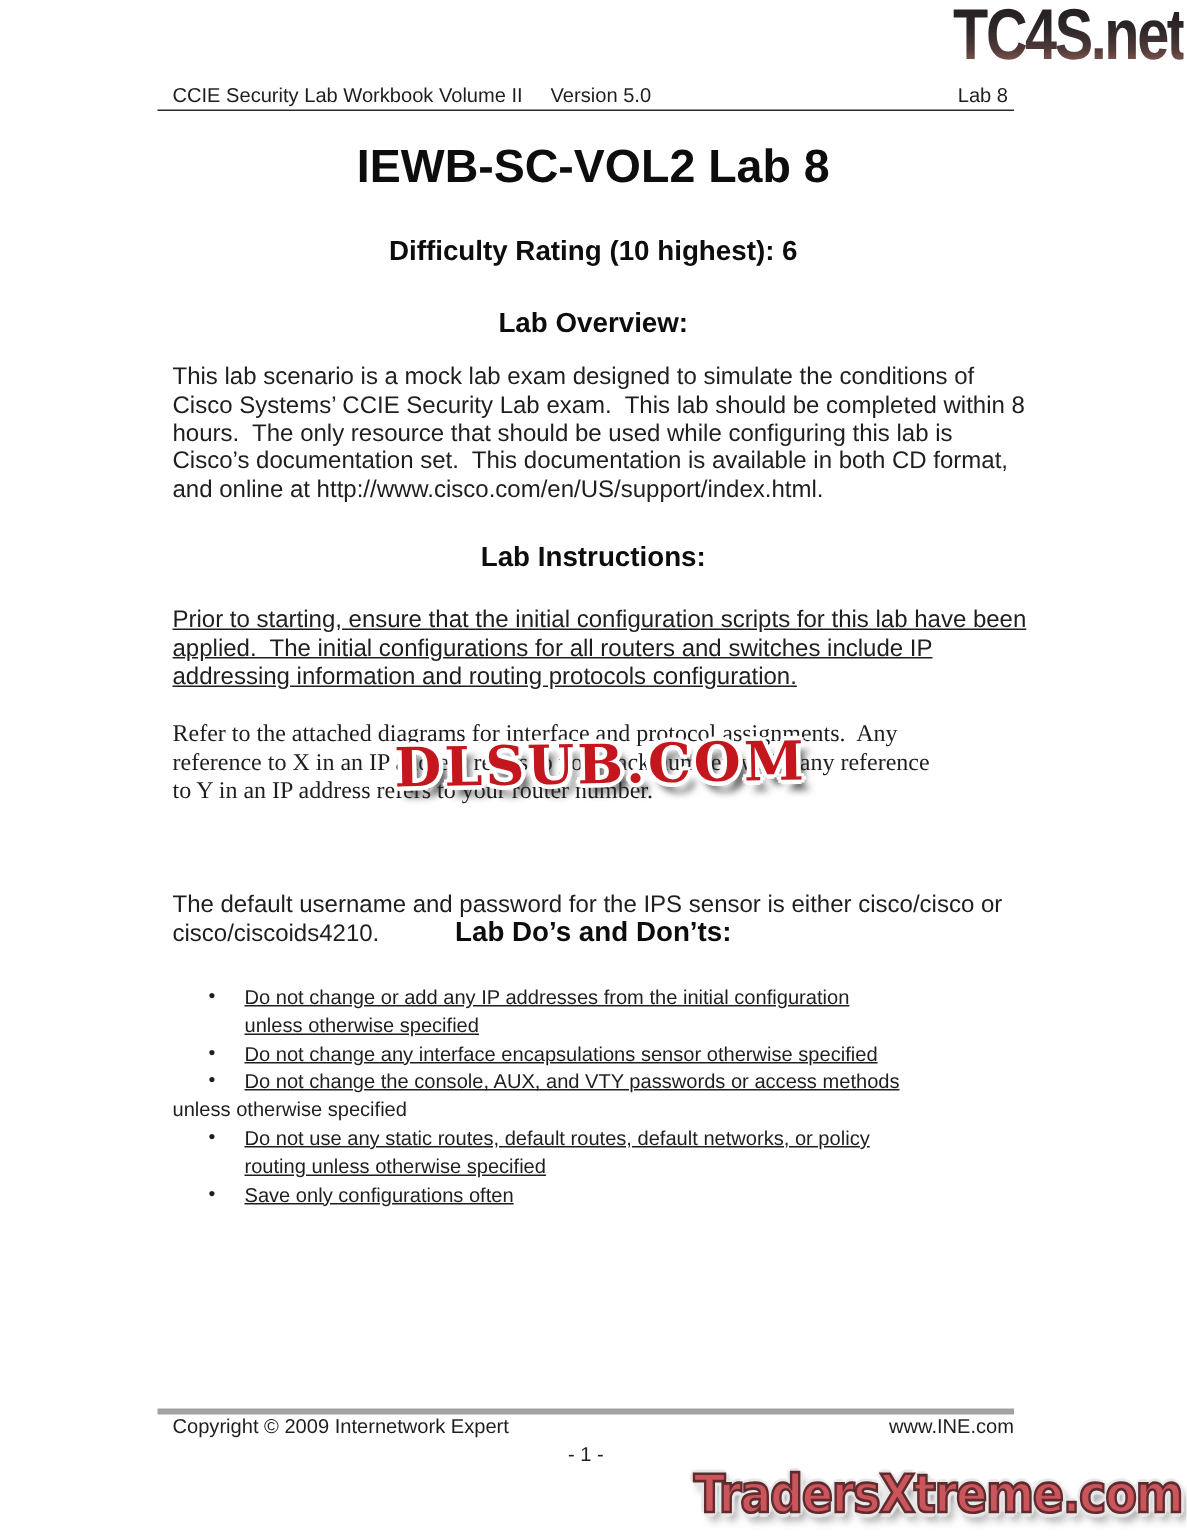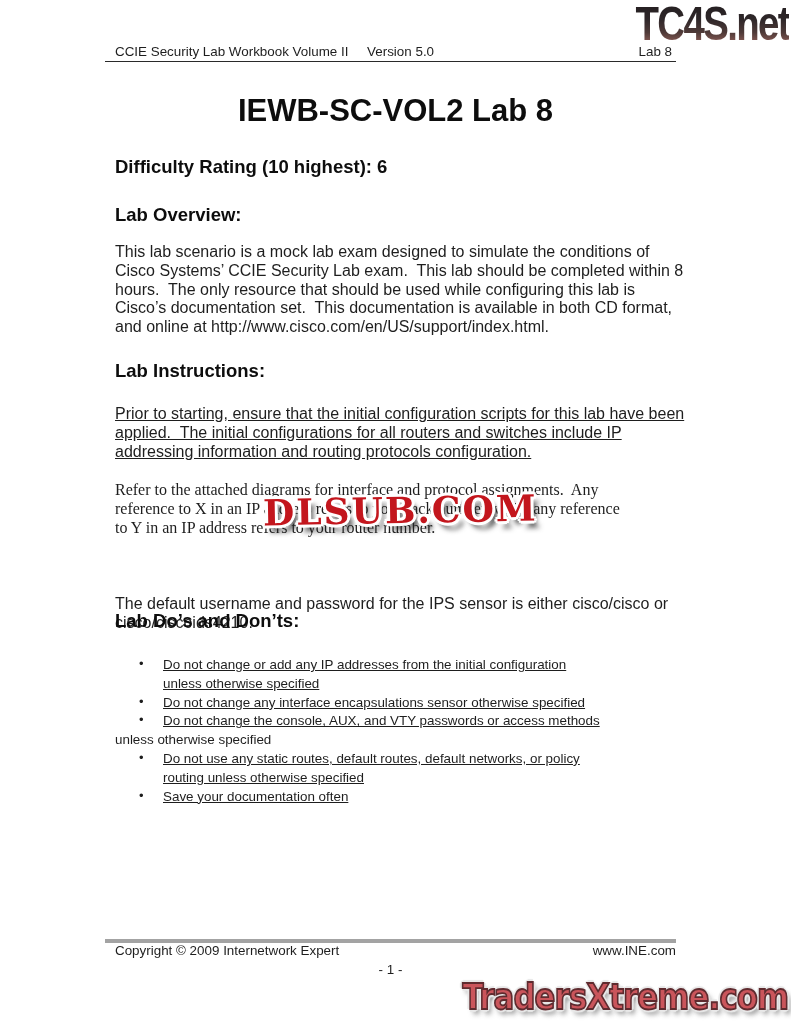--- a/index.html
+++ b/index.html
@@ -16,36 +16,36 @@
     font-size:48px; font-weight:bold; line-height:48px; letter-spacing:-2px;
     transform:scaleX(0.80); transform-origin:right top;
     color:#3a2f30;
     background:linear-gradient(180deg,#221d1f 0%,#2e2729 40%,#4f3a38 68%,#7d544f 85%,#946a63 100%);
     -webkit-background-clip:text; background-clip:text;
     -webkit-text-fill-color:transparent;
   }
 
   
   .header {
-    top:44px; left:105px; width:571px; height:18px;
+    top:56px; left:105px; width:571px; height:18px;
     border-bottom:1px solid #2a2a2a;
     display:flex; justify-content:space-between; align-items:flex-start;
     font-size:13.4px; line-height:15px;
   }
   .header-left { padding-left:10px; white-space:pre; }
   .header-right { padding-right:4px; }
 
   
   .title {
     top:93px; left:0; width:791px; text-align:center;
     font-size:31px; font-weight:bold; color:#0d0d0d; letter-spacing:0;
   }
   .h2 {
     left:115px; width:561px;
-    font-size:18.5px; font-weight:bold; color:#0d0d0d;
+    font-size:18.5px; font-weight:bold; color:#0d0d0d;text-align:center;
   }
   .h2.difficulty   { top:156px; }
   .h2.overview     { top:204px; }
   .h2.instructions { top:360px; }
   .h2.dos          { top:610px; }
 
   
   .para {
     left:115px; width:576px;
     font-size:16px; line-height:18.8px; white-space:pre-wrap;
@@ -152,21 +152,21 @@
     <span class="li-body">Do not change the console, AUX, and VTY passwords or access methods</span>
     <span class="li-hang">unless otherwise specified</span>
   </li>
   <li>
     <span class="dot">•</span>
     <span class="li-body">Do not use any static routes, default routes, default networks, or policy
 routing unless otherwise specified</span>
   </li>
   <li>
     <span class="dot">•</span>
-    <span class="li-body">Save your documentation often</span>
+    <span class="li-body">Save only configurations often</span>
   </li>
 </ul>
 
 <div class="abs footer">
   <span class="footer-left">Copyright © 2009 Internetwork Expert</span>
   <span class="footer-right">www.INE.com</span>
 </div>
 <div class="abs pagenum">- 1 -</div>
 
 <div class="abs wm-dlsub">DLSUB.COM</div>

